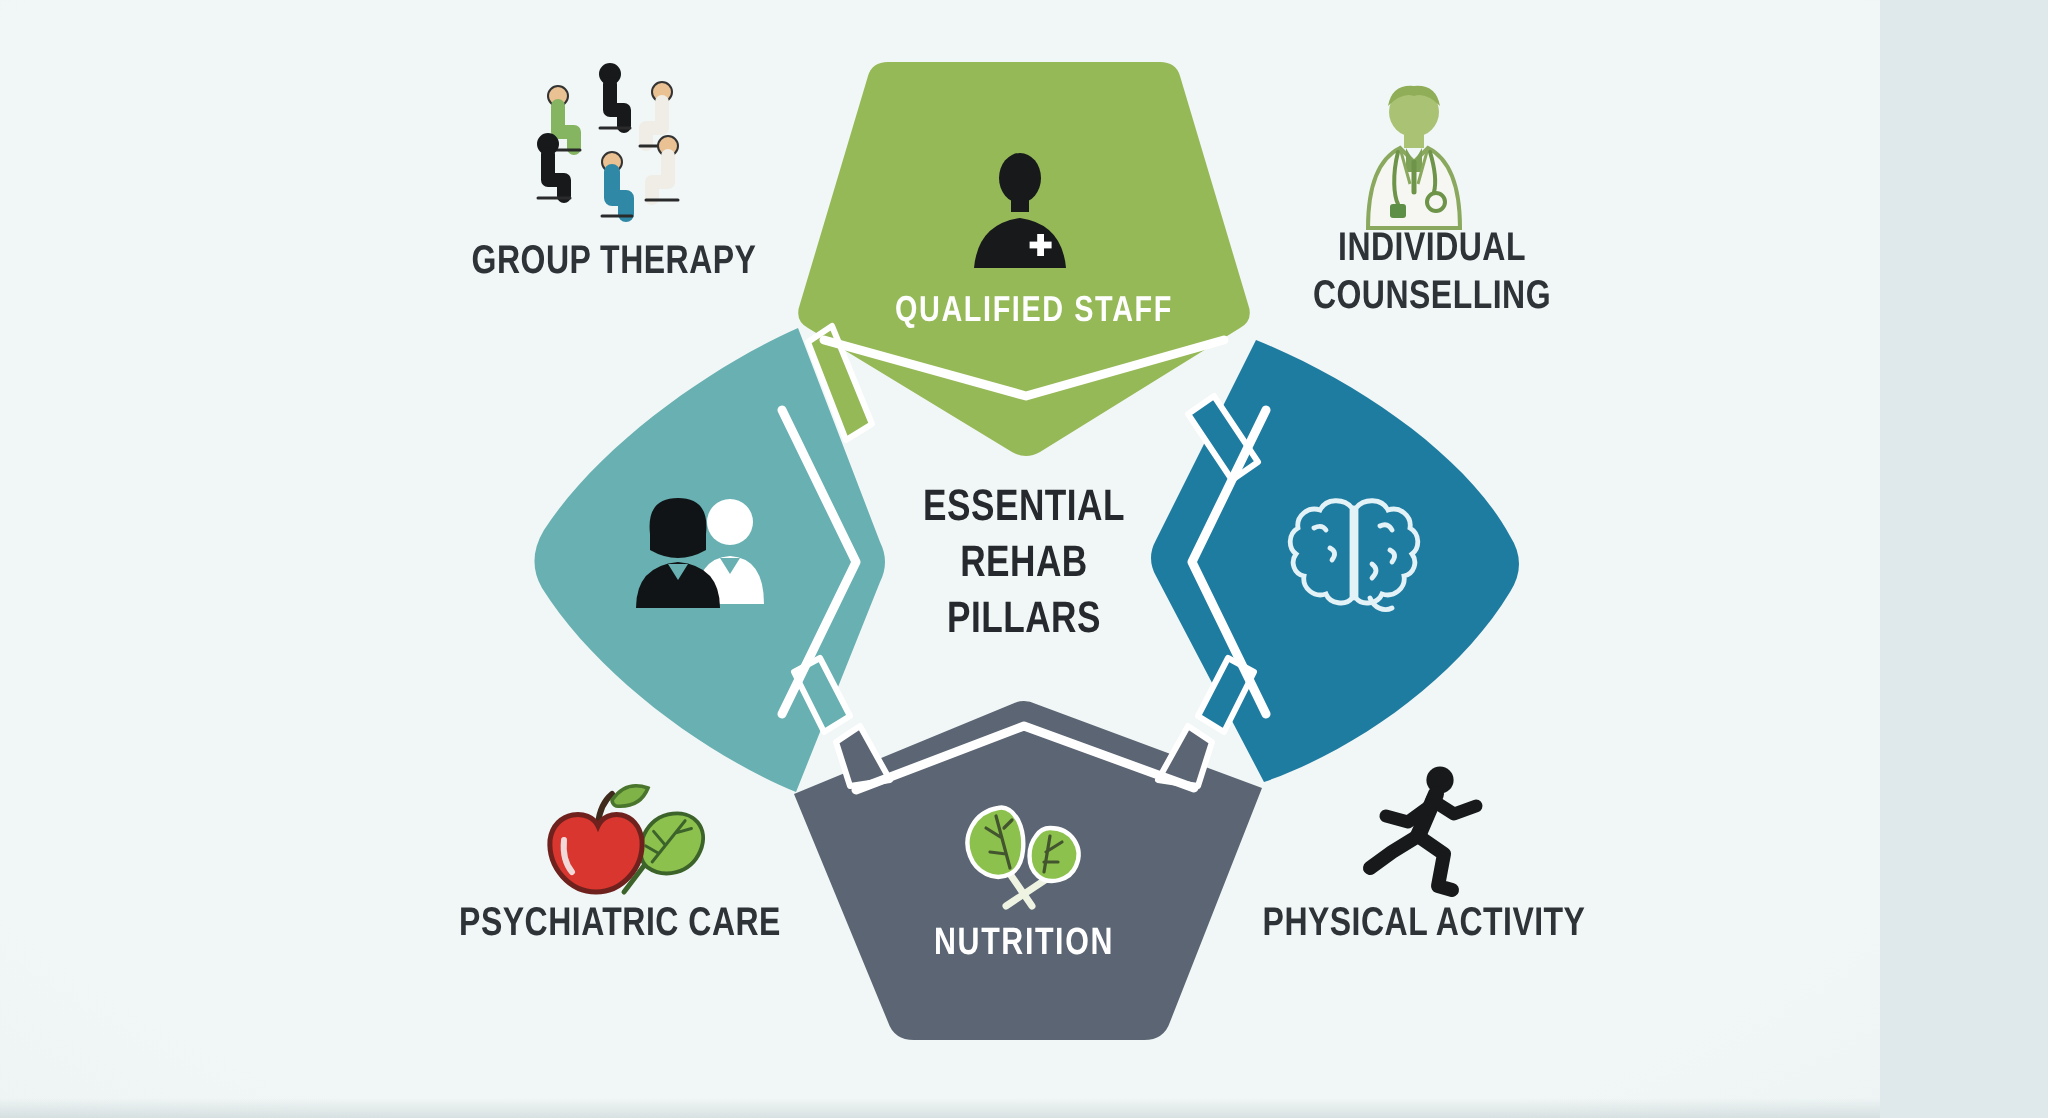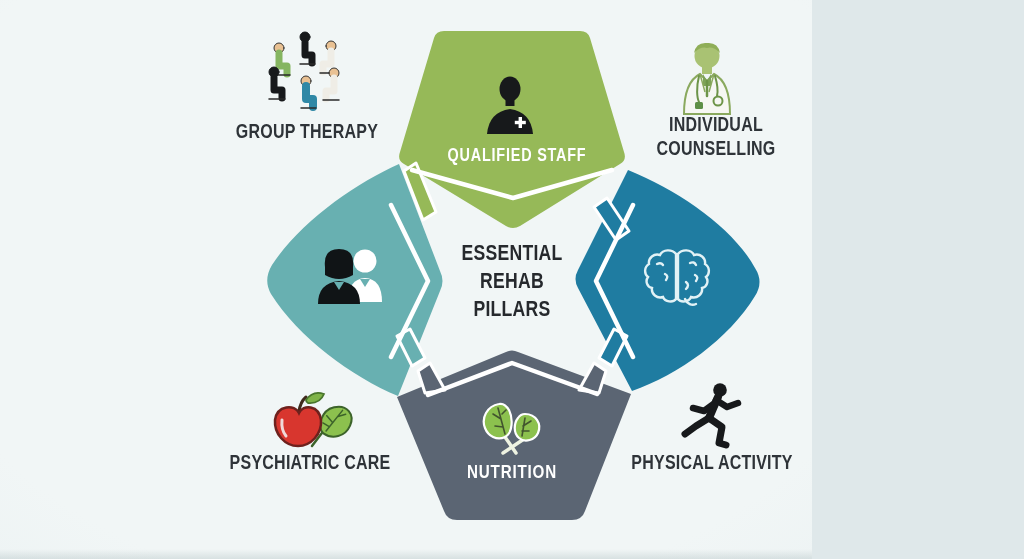--- a/index.html
+++ b/index.html
@@ -1,17 +1,17 @@
 <!DOCTYPE html>
 <html><head>
 <meta charset="utf-8">
 <style>
   html,body{margin:0;padding:0;background:#dfe8ea;}
   .stage{
-    position:relative;width:812px;height:559px;overflow:hidden;
+    position:relative;width:940px;height:559px;overflow:hidden;
     background:radial-gradient(ellipse 120% 125% at 50% 42%, #f1f6f6 52%, #e3ecee 100%);
     font-family:"Liberation Sans", sans-serif;
   }
   svg.art{position:absolute;left:0;top:0;width:1024px;height:559px;}
   .lbl{
     position:absolute;transform:translate(-50%,-50%) scaleX(0.8);
     font-weight:700;white-space:nowrap;color:#2e3338;font-size:20px;letter-spacing:.3px;
   }
   .lbl.white{color:#ffffff;font-size:18px;letter-spacing:1px;}
   .lbl.small{font-size:19px;}

